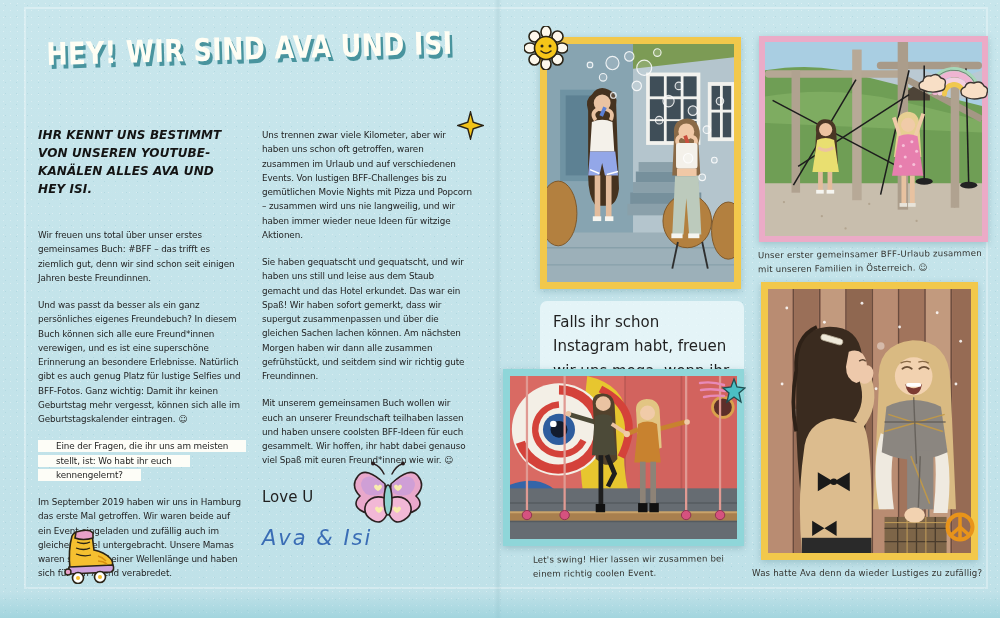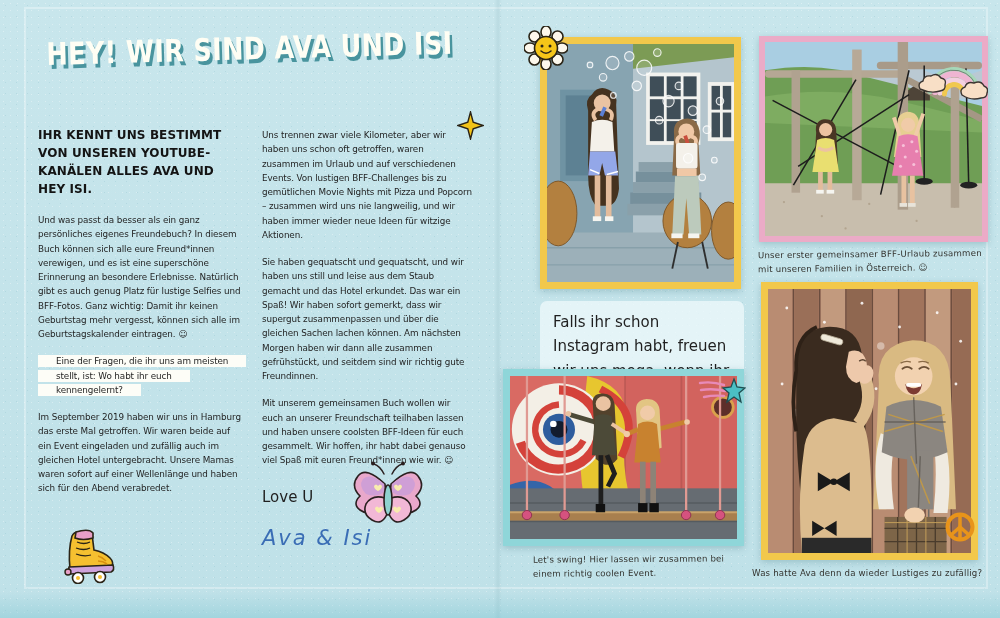--- a/index.html
+++ b/index.html
@@ -32,21 +32,21 @@
     font-size:31px; font-weight:800; letter-spacing:0.5px; white-space:nowrap;
     color:#fffef4; text-shadow:3px 4px 0 rgba(62,141,151,0.92);
     transform:rotate(-1.6deg) scaleX(0.82); transform-origin:left top;
   }
 
   .col-left  { position:absolute; left:38px;  top:126px; width:206px; }
   .col-mid   { position:absolute; left:262px; top:128px; width:211px; }
 
   .heading {
     font-size:12px; font-weight:bold; color:#141414; line-height:1.5;
-    margin-bottom:15px; letter-spacing:0.1px;
+    margin-bottom:30px; letter-spacing:0.1px;font-style:italic;
   }
   .body-p {
     font-size:8.8px; line-height:1.62; color:#1f1f1f; margin-bottom:13px;
     letter-spacing:-0.1px;
   }
   .hl {
     background:#fdfdf7; padding:1px 18px;
     box-decoration-break:clone; -webkit-box-decoration-break:clone;
   }
   .love-u { font-size:15px; color:#1f1f1f; margin-top:20px; }
@@ -92,20 +92,21 @@
 
 <div class="board">
   <div class="inset-line"></div>
   <div class="fold"></div>
   <div class="bottom-shade"></div>
 
   <div class="title">HEY! WIR SIND AVA UND ISI</div>
 
   <div class="col-left">
     <div class="heading">IHR KENNT UNS BESTIMMT VON UNSEREN YOUTUBE-KANÄLEN ALLES AVA UND HEY ISI.</div>
+    <p class="body-p">Wir freuen uns total über unser erstes gemeinsames Buch: #BFF – das trifft es ziemlich gut, denn wir sind schon seit einigen Jahren beste Freundinnen.</p>
     <p class="body-p">Und was passt da besser als ein ganz persönliches eigenes Freundebuch? In diesem Buch können sich alle eure Freund*innen verewigen, und es ist eine superschöne Erinnerung an besondere Erlebnisse. Natürlich gibt es auch genug Platz für lustige Selfies und BFF-Fotos. Ganz wichtig: Damit ihr keinen Geburtstag mehr vergesst, können sich alle im Geburtstagskalender eintragen. ☺</p>
     <p class="body-p"><span class="hl">Eine der Fragen, die ihr uns am meisten stellt, ist: Wo habt ihr euch kennengelernt?</span></p>
     <p class="body-p">Im September 2019 haben wir uns in Hamburg das erste Mal getroffen. Wir waren beide auf ein Event eingeladen und zufällig auch im gleichen Hotel untergebracht. Unsere Mamas waren sofort auf einer Wellenlänge und haben sich für den Abend verabredet.</p>
   </div>
 
   <div class="col-mid">
     <p class="body-p">Uns trennen zwar viele Kilometer, aber wir haben uns schon oft getroffen, waren zusammen im Urlaub und auf verschiedenen Events. Von lustigen BFF-Challenges bis zu gemütlichen Movie Nights mit Pizza und Popcorn – zusammen wird uns nie langweilig, und wir haben immer wieder neue Ideen für witzige Aktionen.</p>
     <p class="body-p">Sie haben gequatscht und gequatscht, und wir haben uns still und leise aus dem Staub gemacht und das Hotel erkundet. Das war ein Spaß! Wir haben sofort gemerkt, dass wir supergut zusammenpassen und über die gleichen Sachen lachen können. Am nächsten Morgen haben wir dann alle zusammen gefrühstückt, und seitdem sind wir richtig gute Freundinnen.</p>
     <p class="body-p">Mit unserem gemeinsamen Buch wollen wir euch an unserer Freundschaft teilhaben lassen und haben unsere coolsten BFF-Ideen für euch gesammelt. Wir hoffen, ihr habt dabei genauso viel Spaß mit euren Freund*innen wie wir. ☺</p>
     <div class="love-u">Love U</div>

